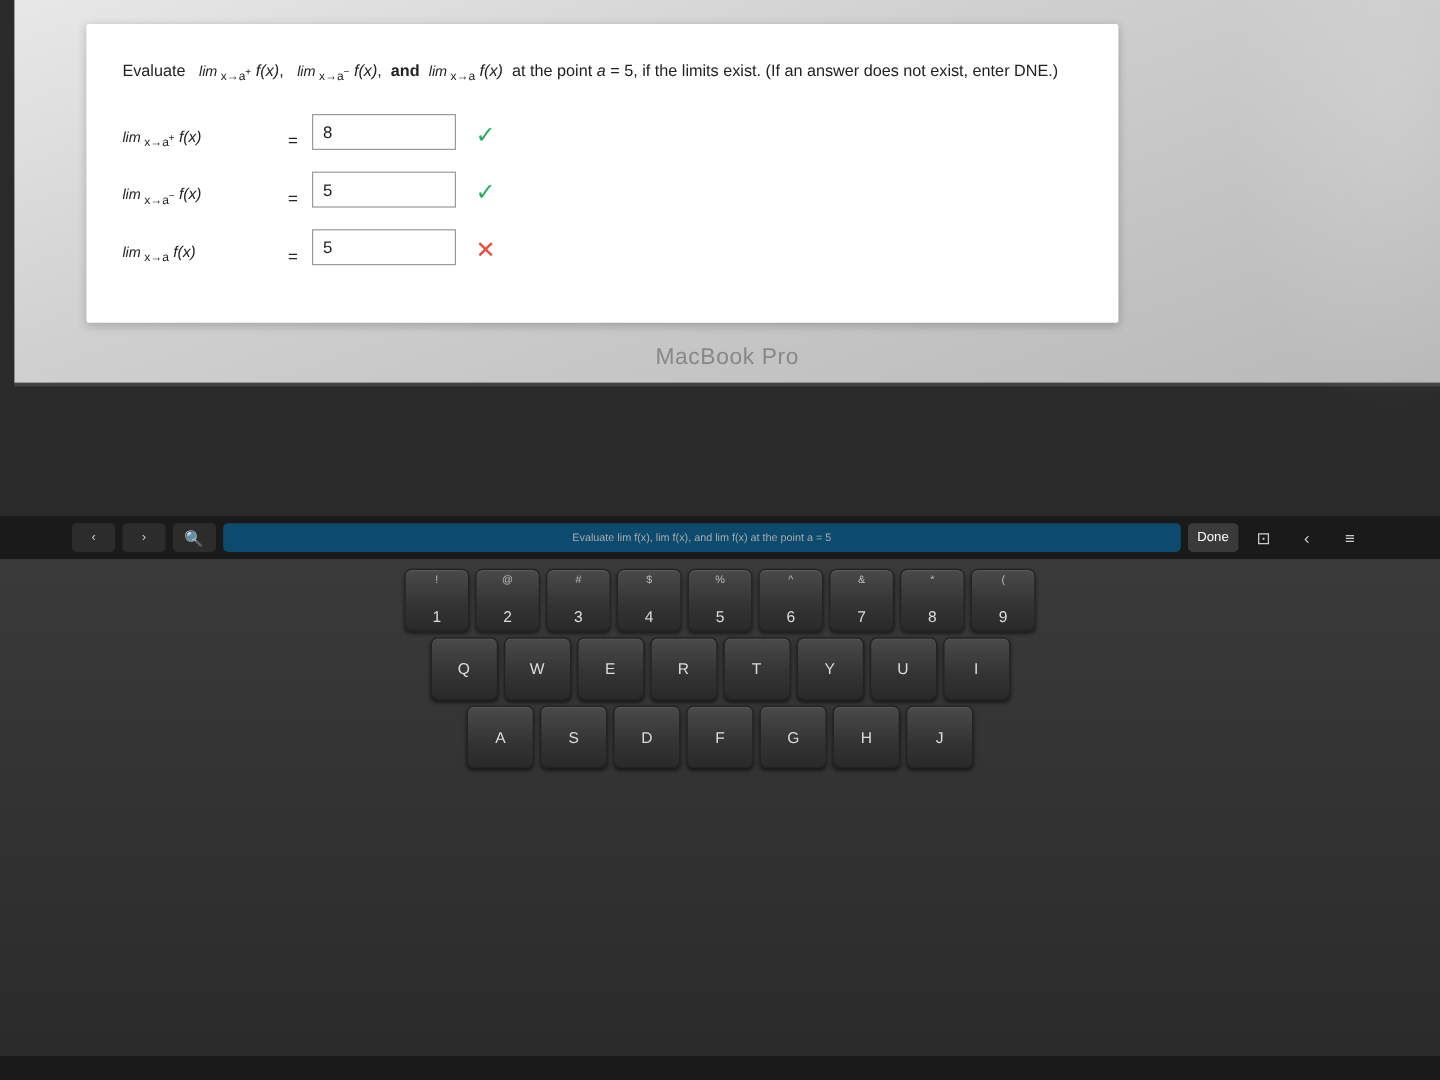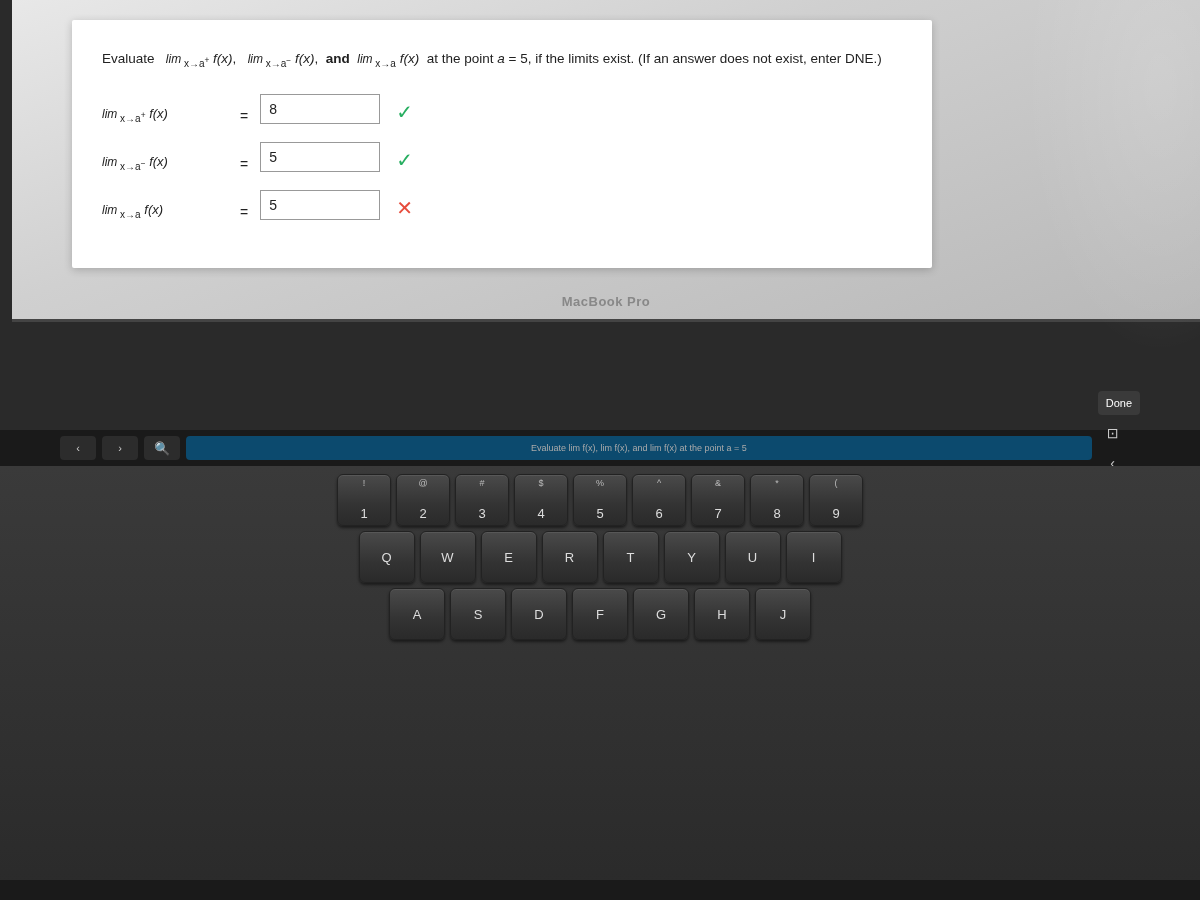--- a/index.html
+++ b/index.html
@@ -82,24 +82,24 @@
       font-size: 20px;
       margin-left: 8px;
     }
 
     
     .macbook-label {
       position: absolute;
       bottom: 10px;
       left: 50%;
       transform: translateX(-50%);
-      font-size: 13px;
+      font-size: 19px;
       color: #888;
       letter-spacing: 0.5px;
-      font-weight: 700;
+      font-weight: 400;
     }
 
     
     .touchbar {
       position: absolute;
       top: 430px;
       left: 0;
       right: 0;
       height: 36px;
       background: #1a1a1a;
@@ -154,23 +154,23 @@
     }
 
     .touchbar-content-text {
       font-size: 9px;
       color: #aaa;
       white-space: nowrap;
     }
 
     .touchbar-right {
       display: flex;
+      align-items: center;
       gap: 6px;
       margin-left: auto;
-      flex-direction: column;
     }
 
     .touchbar-icon-btn {
       height: 24px;
       width: 30px;
       display: flex;
       align-items: center;
       justify-content: center;
       color: #ccc;
       font-size: 14px;

